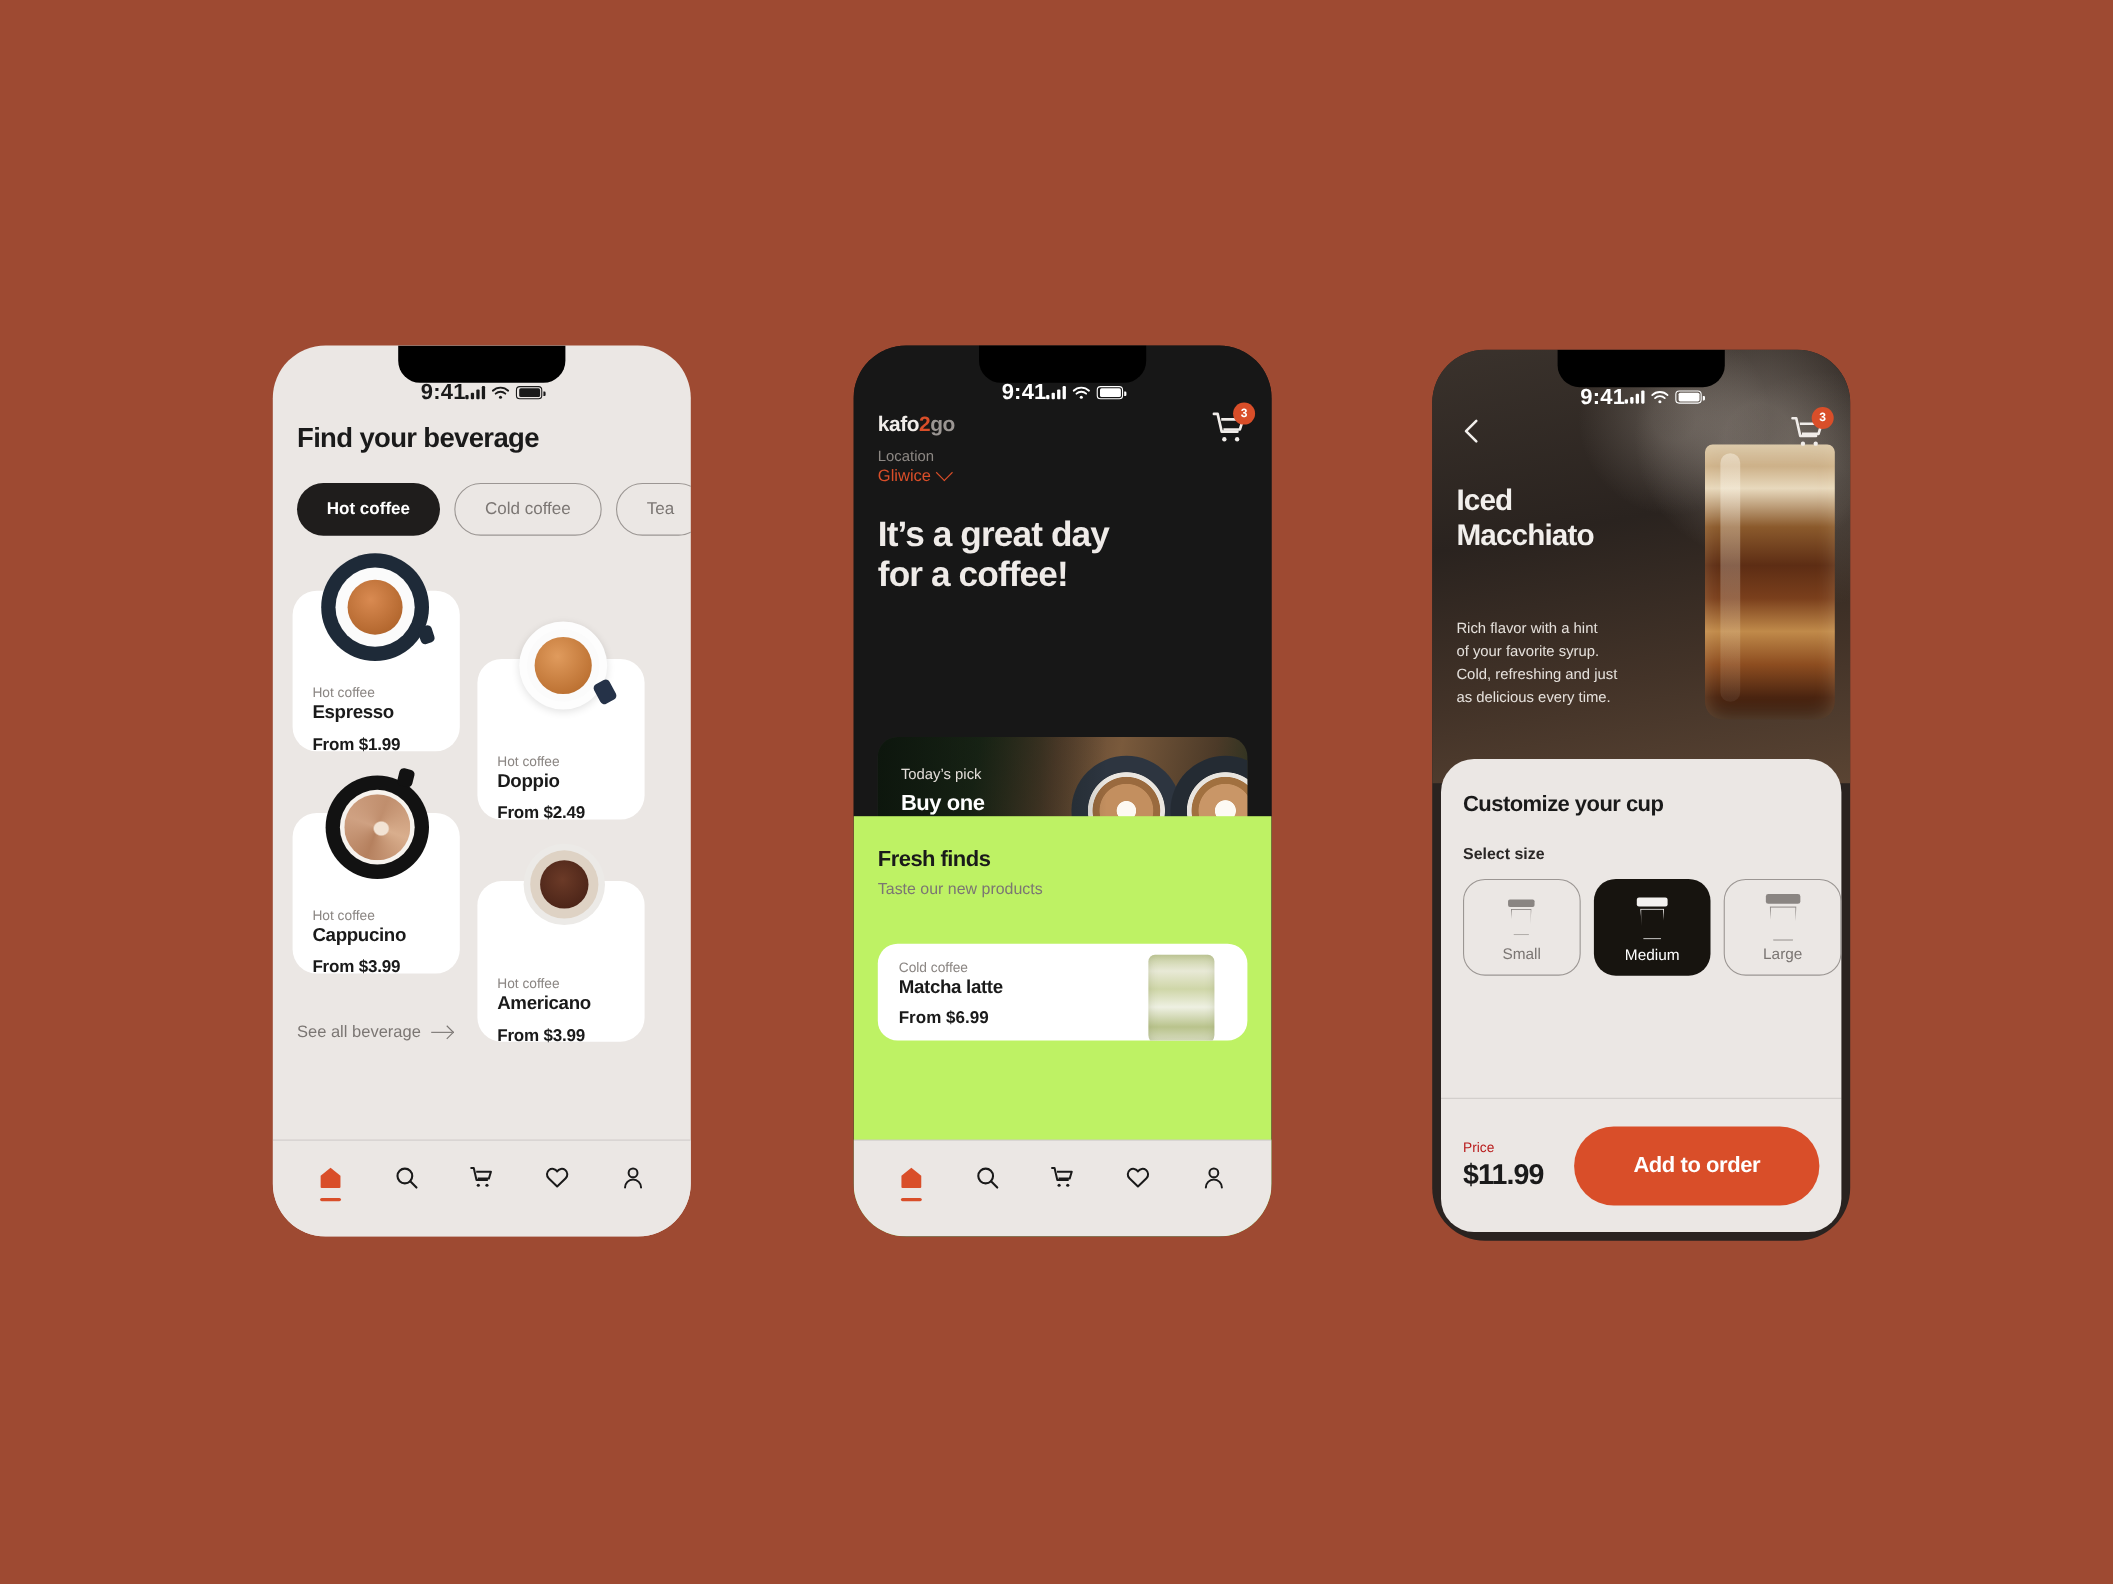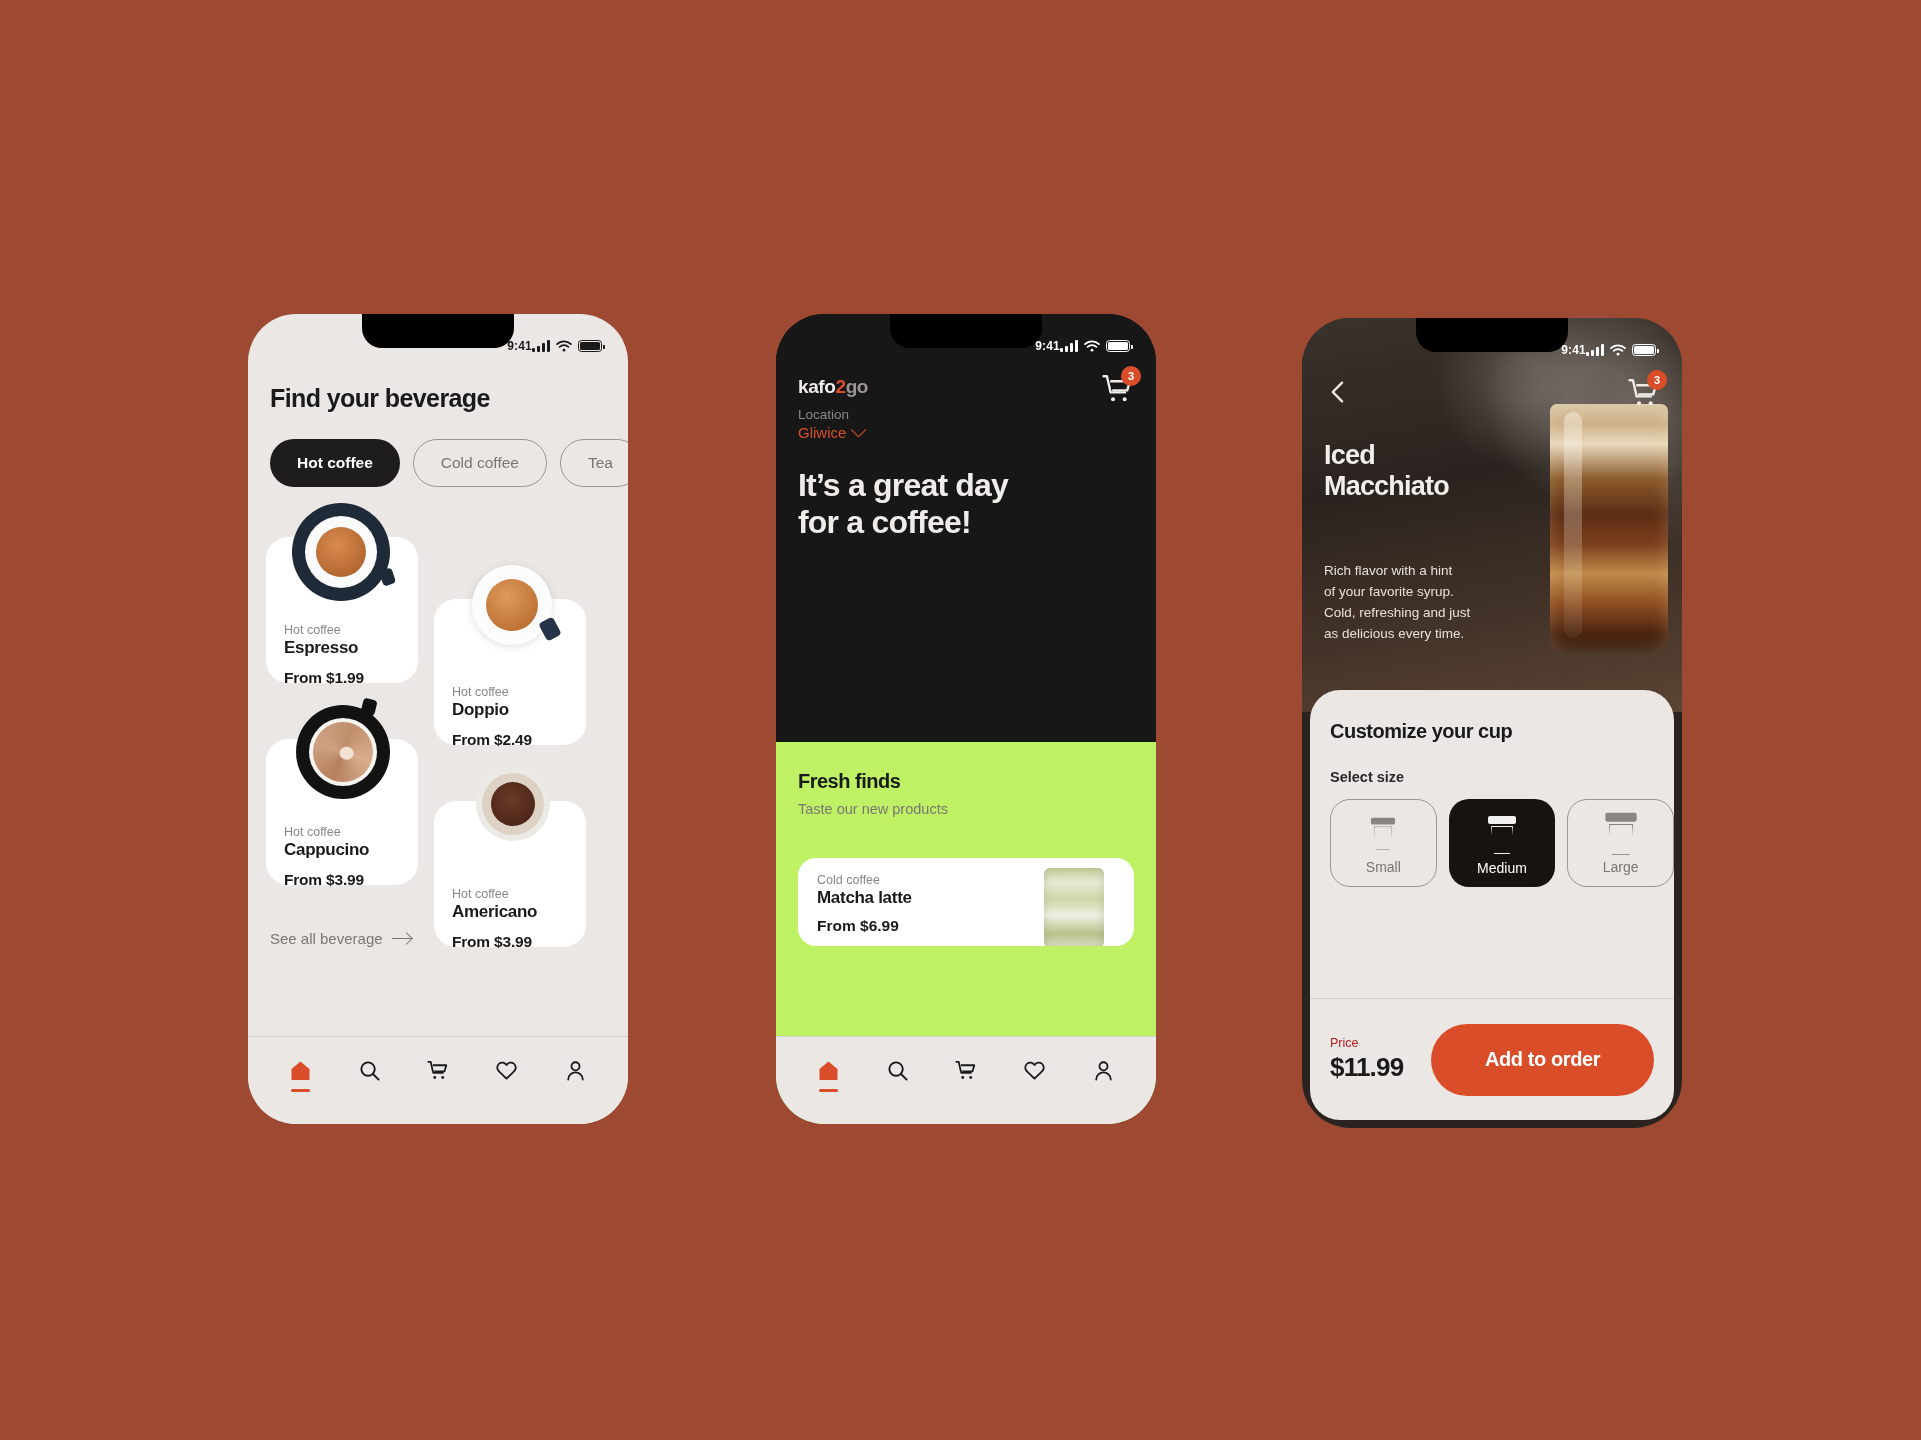--- a/index.html
+++ b/index.html
@@ -27,25 +27,25 @@
     position: absolute;
     top: 0; left: 50%; transform: translateX(-50%);
     width: 152px; height: 34px;
     background: #000;
     border-bottom-left-radius: 20px;
     border-bottom-right-radius: 20px;
     z-index: 40;
   }
 
   .statusbar {
-    position: absolute; top: 4px; left: 0; right: 0;
+    position: absolute; top: 15px; left: 0; right: 0;
     height: 46px;
-    display: flex; align-items: center; justify-content: flex-end;
+    display: flex; align-items: center; justify-content: center;
     padding: 10px 26px 0 26px;
-    font-size: 12px; font-weight: 700;
+    font-size: 20px; font-weight: 700;
     letter-spacing: 0.2px;
     z-index: 45;
   }
   .sb-dark { color: #1a1a1a; }
   .sb-light { color: #fff; }
   .sb-right { display: flex; align-items: center; gap: 6px; }
   .bars { display: flex; align-items: flex-end; gap: 2px; height: 12px; }
   .bars i { display: block; width: 3px; border-radius: 1px; background: currentColor; }
   .bars i:nth-child(1){height:4px} .bars i:nth-child(2){height:6px}
   .bars i:nth-child(3){height:9px} .bars i:nth-child(4){height:12px}
@@ -437,20 +437,32 @@
     <div class="loc-lbl">Location</div>
     <div class="loc-val">
       <span>Gliwice</span>
       <span class="chev-d"></span>
     </div>
 
     <div class="p2-h1" style="white-space:pre-line">It’s a great day
 for a coffee!</div>
 
 
+    <div class="promo">
+      <div class="latte" style="left:176px; top:17px; width:100px; height:100px;
+                  background:radial-gradient(circle at 50% 50%, #fdf9f2 0 12%, #c38f5f 13% 34%, #9a6a3e 35% 43%, #eae6e0 44% 49%, #2d3540 50%);"></div>
+      <div class="latte" style="left:266px; top:17px; width:100px; height:100px;
+                  background:radial-gradient(circle at 50% 50%, #fdfaf4 0 13%, #c99667 14% 34%, #a1703f 35% 43%, #e8e4de 44% 49%, #242b33 50%);"></div>
+      <div class="promo-shade"></div>
+      <div class="promo-txt">
+        <div class="promo-kicker">Today’s pick</div>
+        <div class="promo-head" style="white-space:pre-line">Buy one
+get one free</div>
+      </div>
+    </div>
   </div>
 
   <div class="p2-light">
     <div class="ff-title">Fresh finds</div>
     <div class="ff-sub">Taste our new products</div>
     <div class="ff-card">
       <div class="matcha"></div>
       <div class="cat">Cold coffee</div>
       <div class="nm">Matcha latte</div>
       <div class="pr">From $6.99</div>

